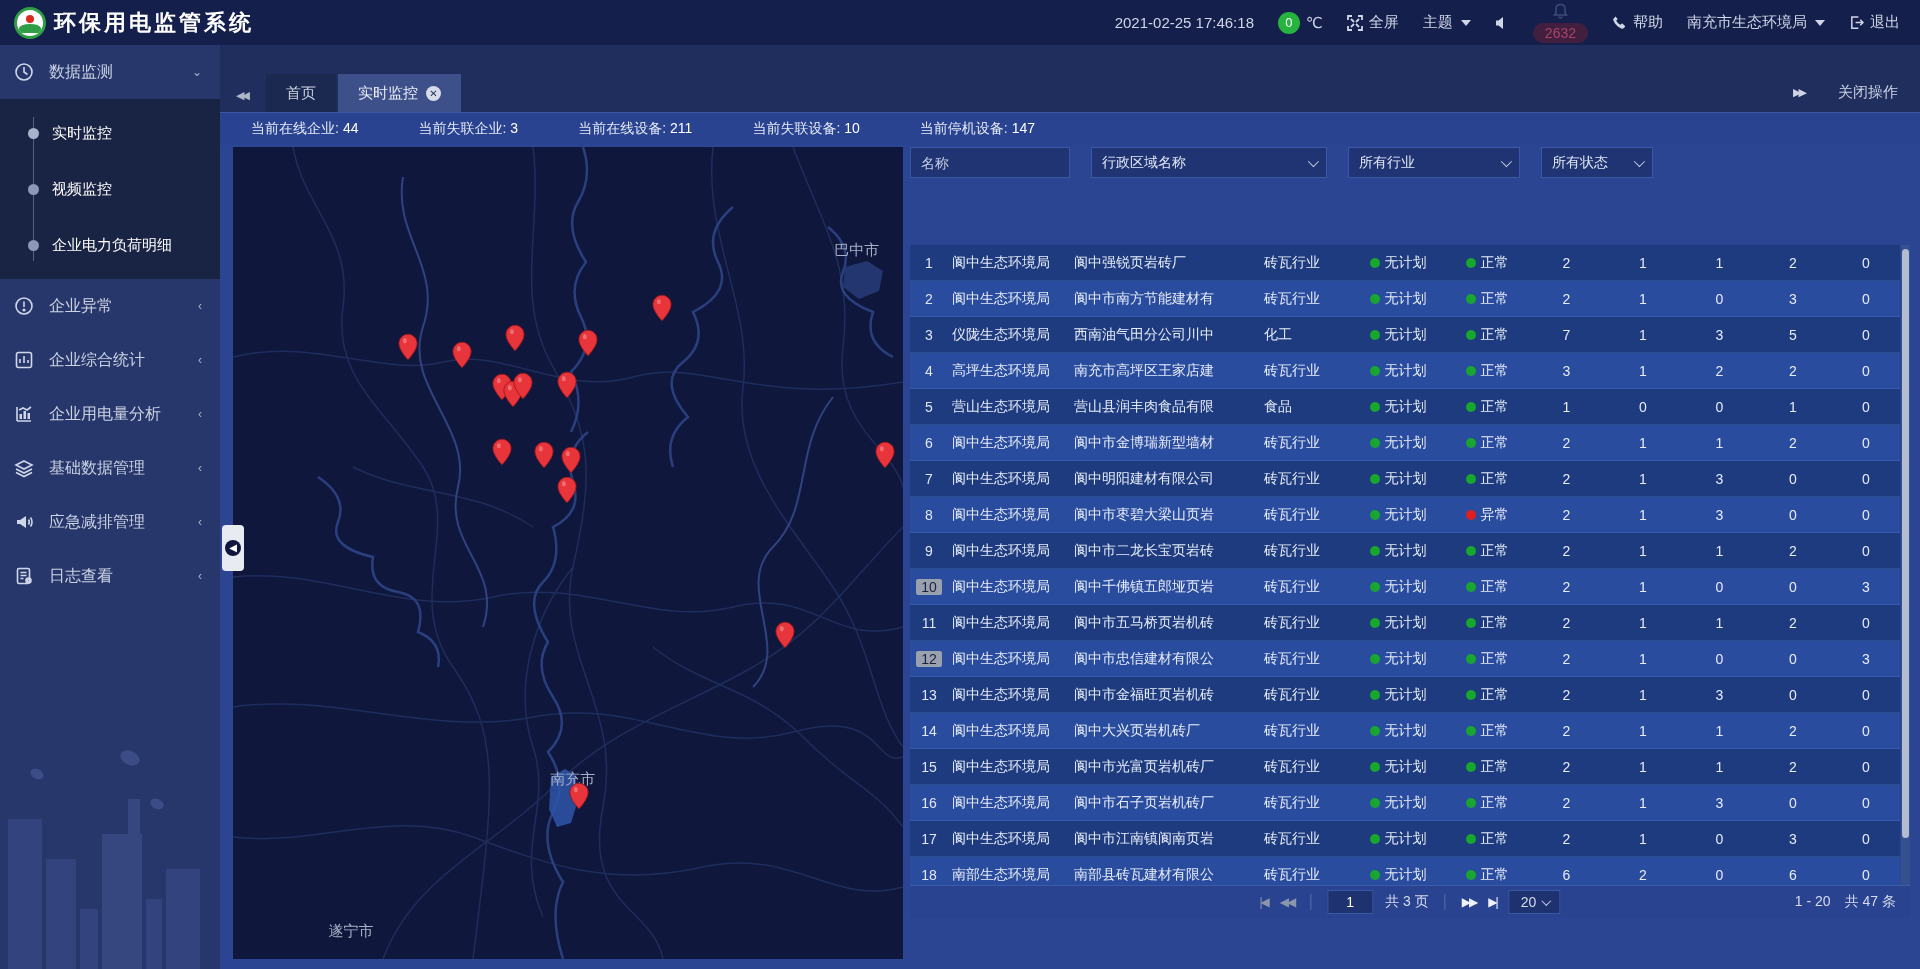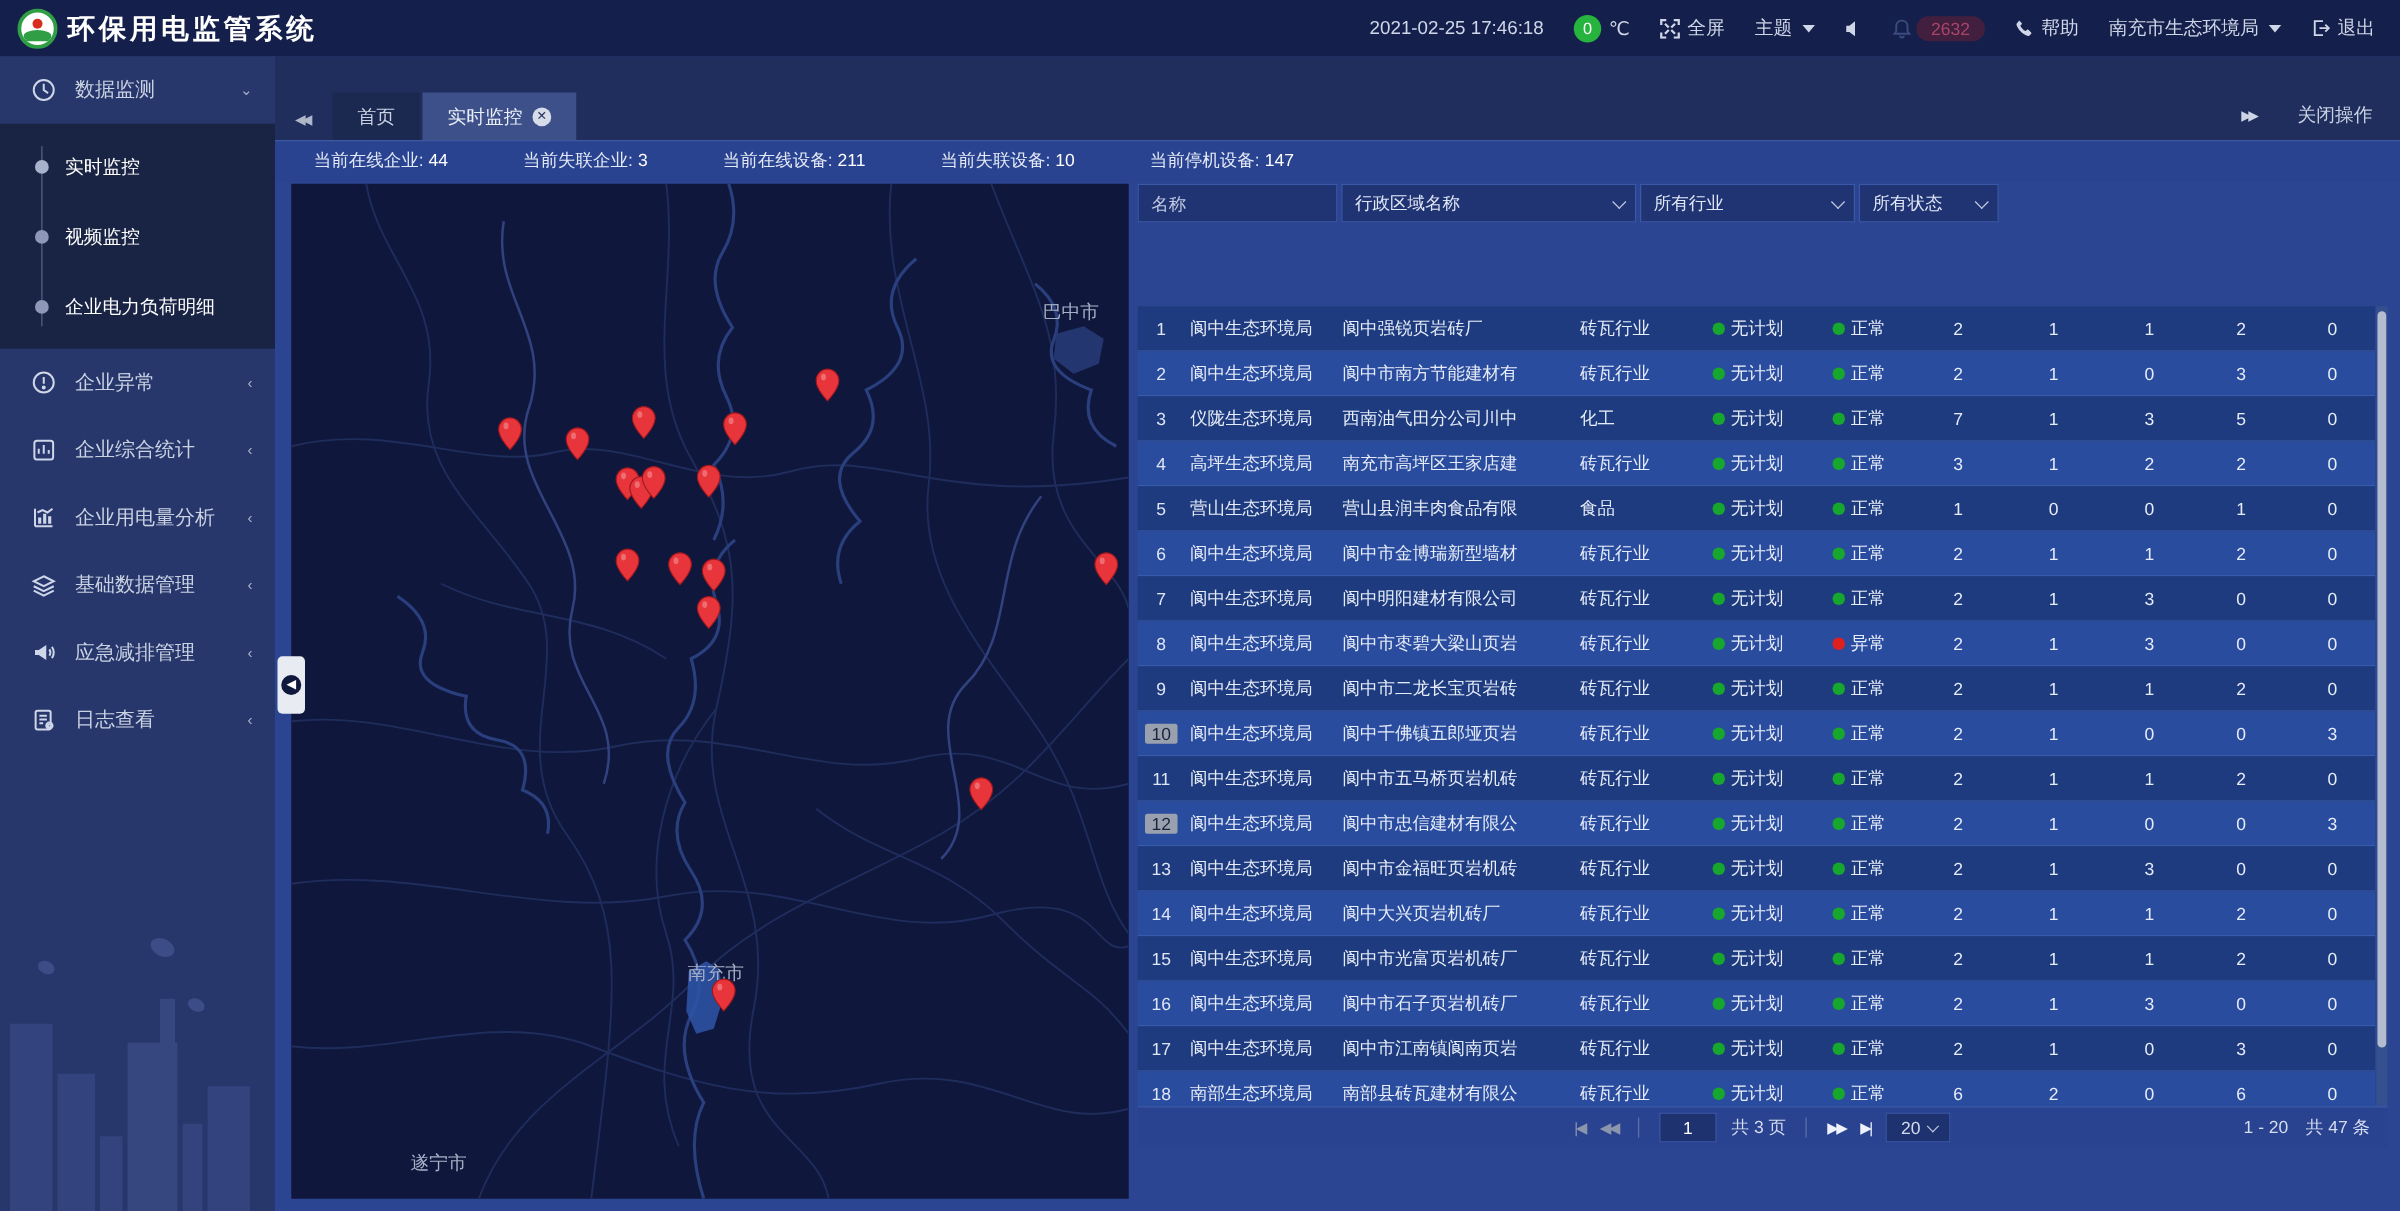--- a/index.html
+++ b/index.html
@@ -17,27 +17,27 @@
             background:#2f9e44; }
   .app-title { color:#ffffff; font-size:22px; font-weight:bold; letter-spacing:3px; margin-left:8px; }
   .header-right { margin-left:auto; display:flex; align-items:center; gap:24px; padding-right:20px;
                   color:#cfd6e8; font-size:15px; }
   .hitem { display:flex; align-items:center; gap:6px; white-space:nowrap; }
   .temp-circle { width:22px; height:22px; border-radius:50%; background:#27b43e; color:#fff;
                  display:flex; align-items:center; justify-content:center; font-size:13px; }
   .caret-down { display:inline-block; width:0; height:0; border-left:5px solid transparent;
                 border-right:5px solid transparent; border-top:6px solid #cfd6e8; margin-left:2px; }
   .hicon svg { display:block; }
-  .bell-badge { display:flex; align-items:center; gap:4px; opacity:.95; }
+  .bell-badge { display:flex; align-items:center; gap:4px; opacity:.95;flex-direction:column; }
   .badge-pill { background:#45203f; color:#b0476a; font-size:14px; padding:2px 12px; border-radius:11px; }
 
   
   .sidebar { position:absolute; top:45px; left:0; width:220px; bottom:0; background:#27376b;
              color:#c9d1e2; z-index:20; overflow:hidden; }
-  .menu-item { height:54px; display:flex; align-items:center; padding:0 18px 0 24px; font-size:16px;
+  .menu-item { height:54px; display:flex; align-items:center; padding:0 18px 0 13px; font-size:16px;
                cursor:pointer; position:relative; }
   .menu-item .mi-icon { width:22px; height:22px; margin-right:14px; display:flex; align-items:center; justify-content:center; }
   .menu-item .mi-label { flex:1; }
   .menu-item .mi-arrow { font-size:12px; color:#aab3c8; }
   .submenu { background:#192344; padding:6px 0; position:relative; }
   .submenu .line { position:absolute; left:33px; top:18px; bottom:18px; width:1px; background:#55608a; }
   .sub-item { height:56px; display:flex; align-items:center; padding-left:52px; font-size:15px;
               color:#ffffff; position:relative; cursor:pointer; }
   .sub-item .dot { position:absolute; left:28px; width:11px; height:11px; border-radius:50%;
                    background:#8e97b5; }
@@ -84,21 +84,21 @@
   .map svg.roads { position:absolute; inset:0; }
   .city-label { position:absolute; transform:translate(-50%,-50%); color:#a7b0c6; font-size:15px; white-space:nowrap; }
   .pin { position:absolute; width:20px; height:28px; transform:translate(-50%,-100%); }
   .collapse-handle { position:absolute; left:2px; top:380px; width:22px; height:46px; background:#e8ebf1;
                      border-radius:4px; display:flex; align-items:center; justify-content:center; cursor:pointer; z-index:5;}
   .collapse-handle .c-circle { width:16px; height:16px; border-radius:50%; background:#10173c; color:#ffffff;
                      font-size:10px; line-height:16px; text-align:center; }
 
   
   .panel { position:absolute; left:690px; top:0; width:1000px; height:773px; }
-  .filters { position:absolute; left:0; top:2px; display:flex; gap:3px; }
+  .filters { position:absolute; left:0; top:2px; display:flex; gap:21px; }
   .f-input { width:160px; height:31px; background:#203473; border:1px solid #3a57a8; color:#dfe6f5;
              font-size:14px; padding:0 10px; outline:none; }
   .f-input::placeholder { color:#c2cbe2; }
   .f-select { height:31px; background:#203473; border:1px solid #3a57a8; color:#dfe6f5; font-size:14px;
               display:flex; align-items:center; justify-content:space-between; padding:0 10px; cursor:pointer; }
   .f-select .chev { width:8px; height:8px; border-right:1.5px solid #c2cbe2; border-bottom:1.5px solid #c2cbe2;
                     transform:rotate(45deg) translateY(-2px); margin-left:10px; }
   .w236{width:236px;} .w172{width:172px;} .w112{width:112px;}
 
   

